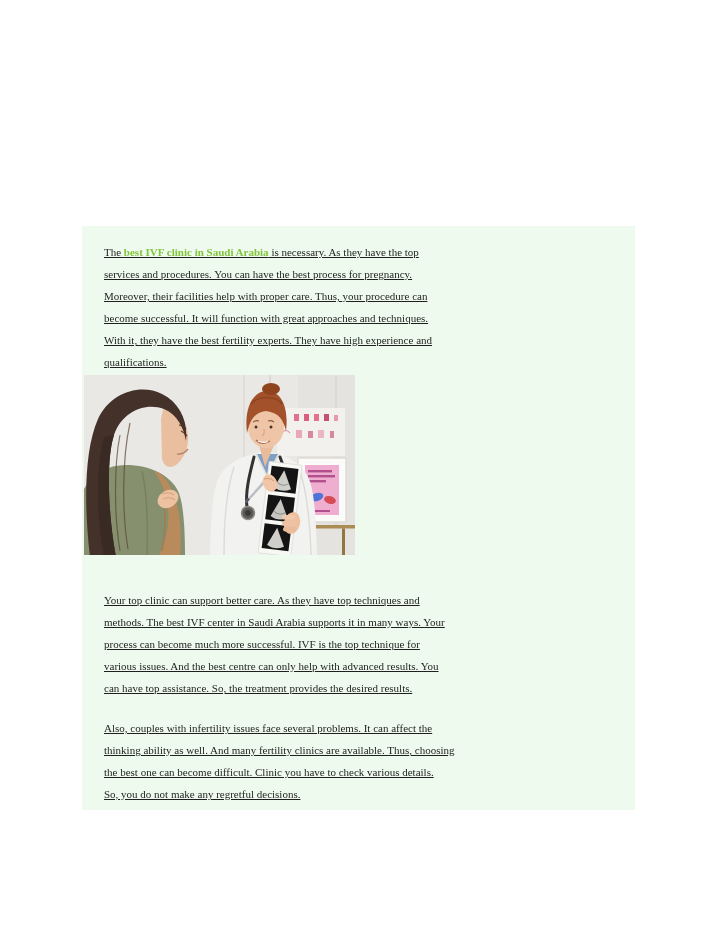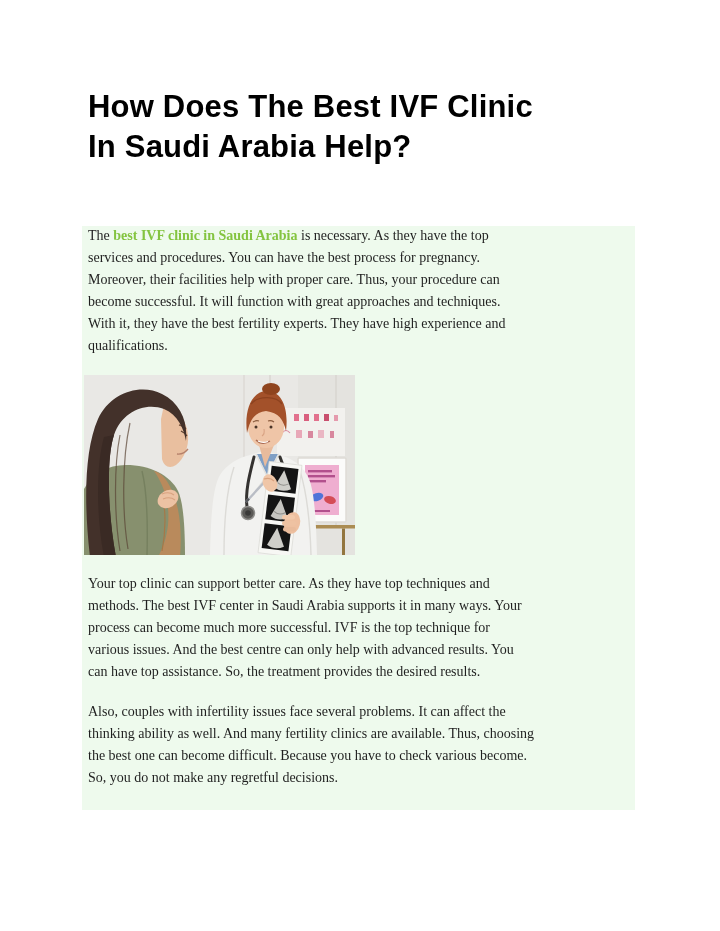--- a/index.html
+++ b/index.html
@@ -13,39 +13,38 @@
     position:absolute;left:88px;top:87px;margin:0;width:600px;
     font-family:"Liberation Sans",sans-serif;font-weight:bold;
     font-size:31px;line-height:40px;letter-spacing:.2px;
     color:var(--title_text,#000);white-space:pre-line;
   }
   .content-bg{
     position:absolute;left:82px;top:226px;width:553px;height:584px;
     background:var(--content_bg,#eefaed);
   }
   .para{
-    position:absolute;left:88px;width:562px;margin:0;
-    font-size:14px;line-height:22px;
+    position:absolute;left:88px;width:562px;margin:16px;
+    font-size:11px;line-height:22px;
     color:var(--body_text,#1f1f1f);
     white-space:pre-line;
+    text-decoration:underline;
   }
   #p1{top:225px}
   #p2{top:573px}
   #p3{top:701px}
   .link{color:var(--link_green,#84c440);font-weight:bold;text-decoration:none;cursor:pointer}
   .photo{position:absolute;left:84px;top:375px;width:271px;height:180px;overflow:hidden}
   .photo svg{display:block;width:100%;height:100%}
 </style>
 </head>
 <body>
 
 <div class="page">
 
-  <h1 class="title">How Does The Best IVF Clinic
-In Saudi Arabia Help?</h1>
 
   <div class="content-bg"></div>
 
   <p class="para" id="p1"><span>The </span><a class="link">best IVF clinic in Saudi Arabia</a><span> is necessary. As they have the top
 services and procedures. You can have the best process for pregnancy.
 Moreover, their facilities help with proper care. Thus, your procedure can
 become successful. It will function with great approaches and techniques.
 With it, they have the best fertility experts. They have high experience and
 qualifications.</span></p>
 
@@ -169,16 +168,16 @@
   </div>
 
   <p class="para" id="p2">Your top clinic can support better care. As they have top techniques and
 methods. The best IVF center in Saudi Arabia supports it in many ways. Your
 process can become much more successful. IVF is the top technique for
 various issues. And the best centre can only help with advanced results. You
 can have top assistance. So, the treatment provides the desired results.</p>
 
   <p class="para" id="p3">Also, couples with infertility issues face several problems. It can affect the
 thinking ability as well. And many fertility clinics are available. Thus, choosing
-the best one can become difficult. Because you have to check various become.
+the best one can become difficult. Clinic you have to check various details.
 So, you do not make any regretful decisions.</p>
 
 </div>
 
 </body></html>

